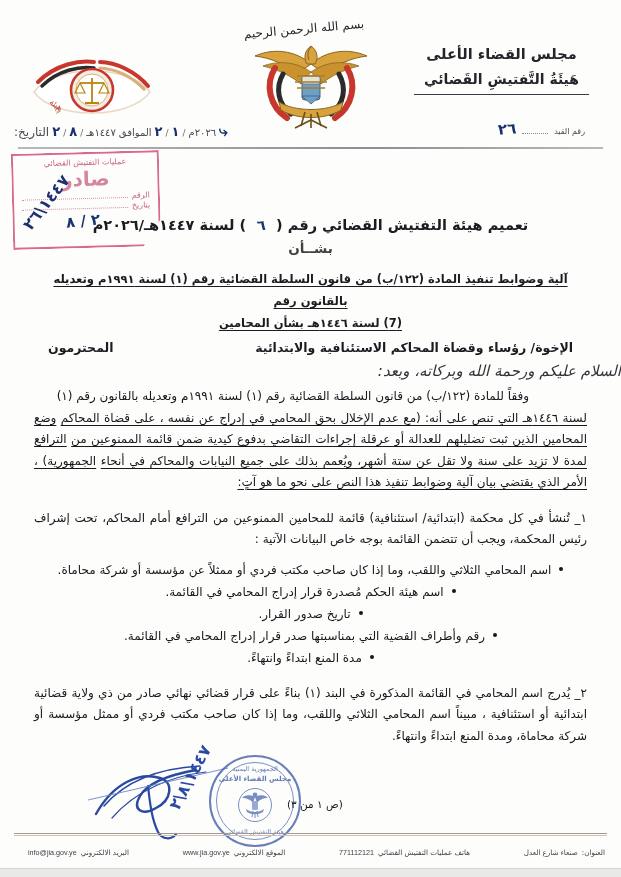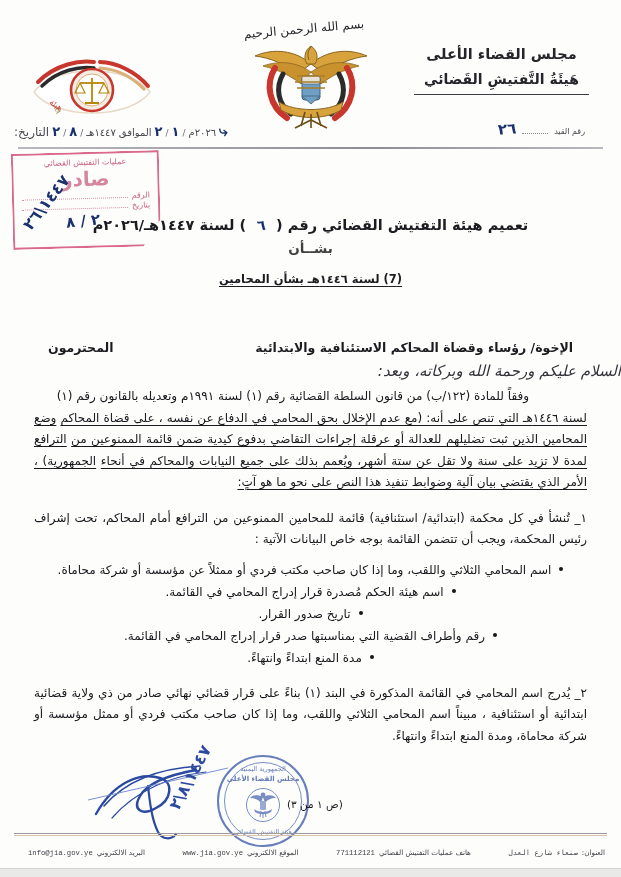--- a/index.html
+++ b/index.html
@@ -223,21 +223,21 @@
     background: #17171c;
     vertical-align: middle;
     margin-left: 8px;
     margin-bottom: 3px;
   }
   ul.bullets li.wrap2 { text-align: justify; text-align-last: center; }
 
   
   .blue-stamp {
     position: absolute;
-    top: 755px; left: 217px;
+    top: 755px; left: 209px;
     width: 92px; height: 92px;
     border-radius: 50%;
     border: 2.2px solid #4763ad;
     opacity: .82;
     color: #3f5da8;
     text-align: center;
   }
   .blue-stamp .ring2 {
     position: absolute; inset: 5px;
     border-radius: 50%;
@@ -292,21 +292,21 @@
   }
   .footer {
     position: absolute;
     bottom: 20px; left: 16px; right: 16px;
     display: flex; justify-content: space-between; align-items: center;
     font-size: 7.2px; color: #3f3f46;
     direction: rtl;
   }
   .f-seg { display: flex; align-items: center; gap: 4px; white-space: nowrap; }
   .f-lbl { color: #3f3f46; }
-  .f-val { color: #3f3f46; font-family: Liberation Mono, monospace; padding-left: 12px; }
+  .f-val { color: #3f3f46; font-family: Liberation Sans, sans-serif; padding-left: 12px; }
   .bottom-edge {
     position: absolute;
     bottom: 0; left: 0; right: 0; height: 9px;
     background: #e9e9e7;
     border-top: 1px solid #d3d3d0;
   }
 </style>
 </head>
 <body>
 
@@ -421,33 +421,34 @@
   <div class="stamp-ink-date">٢ / ٨</div>
 
   <div class="title-block">
     <div class="doc-title">
       <span>تعميم هيئة التفتيش القضائي رقم (</span><span class="num-paren"><span class="handnum">٦</span></span><span>) لسنة ١٤٤٧هـ/٢٠٢٦م</span>
     </div>
     <div class="doc-sub">بشــأن</div>
   </div>
 
   <div class="subject-block">
+    <div class="subject-line">آلية وضوابط تنفيذ المادة (١٢٢/ب) من قانون السلطة القضائية رقم (١) لسنة ١٩٩١م وتعديله بالقانون رقم</div>
     <div class="subject-line">(7) لسنة ١٤٤٦هـ بشأن المحامين</div>
   </div>
 
   <div class="addressee">
     <span class="addr-main">الإخوة/ رؤساء وقضاة المحاكم الاستئنافية والابتدائية</span>
     <span class="addr-resp">المحترمون</span>
   </div>
   <div class="salutation">السلام عليكم ورحمة الله وبركاته، وبعد:</div>
 
   <div class="body-wrap">
     <p class="para para-first">
       <span class="lead">وفقاً للمادة (١٢٢/ب) من قانون السلطة القضائية رقم (١) لسنة ١٩٩١م وتعديله بالقانون رقم (١)</span>
-      <span class="u">لسنة ١٤٤٦هـ التي تنص على أنه: (مع عدم الإخلال بحق المحامي في الدفاع عن نفسه ، على قضاة المحاكم</span>
+      <span class="u">لسنة ١٤٤٦هـ التي تنص على أنه: (مع عدم الإخلال بحق المحامي في إدراج عن نفسه ، على قضاة المحاكم</span>
       <span class="u">وضع المحامين الذين ثبت تضليلهم للعدالة أو عرقلة إجراءات التقاضي بدفوع كيدية ضمن قائمة الممنوعين من</span>
       <span class="u">الترافع لمدة لا تزيد على سنة ولا تقل عن ستة أشهر، ويُعمم بذلك على جميع النيابات والمحاكم في أنحاء</span>
       <span class="u">الجمهورية) ، الأمر الذي يقتضي بيان آلية وضوابط تنفيذ هذا النص على نحو ما هو آتٍ:</span>
     </p>
 
     <p class="item">
       <span>١_ تُنشأ في كل محكمة (ابتدائية/ استئنافية) قائمة للمحامين الممنوعين من الترافع أمام المحاكم، تحت إشراف</span>
       <span>رئيس المحكمة، ويجب أن تتضمن القائمة بوجه خاص البيانات الآتية :</span>
     </p>
 

